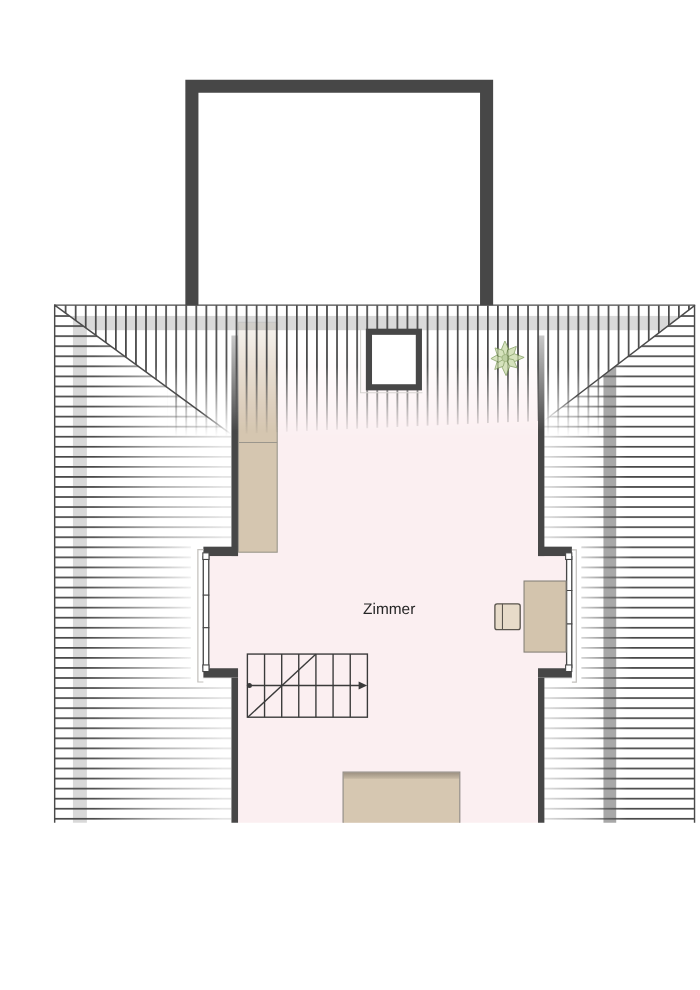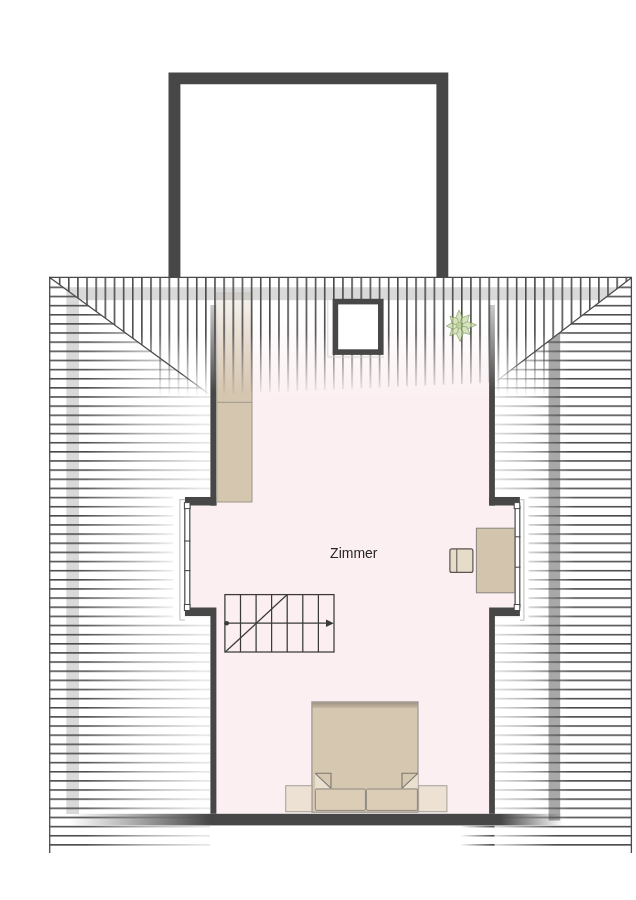--- a/index.html
+++ b/index.html
@@ -1,16 +1,16 @@
 <!DOCTYPE html>
 <html><head>
 <meta charset="utf-8">
 <style>
   html,body{margin:0;padding:0;background:#ffffff;}
-  #page{width:636px;height:900px;position:relative;font-family:"Liberation Sans",sans-serif;}
+  #page{width:636px;height:748px;position:relative;font-family:"Liberation Sans",sans-serif;}
 </style>
 </head>
 <body>
 
 <div id="page">
 <svg width="636" height="900" viewBox="0 0 636 900" xmlns="http://www.w3.org/2000/svg">
 <defs>
 
   <pattern id="pv" x="49.7" y="0" width="9.14" height="12" patternUnits="userSpaceOnUse">
     <rect x="0" y="0" width="1.55" height="12" fill="#484848"></rect>

